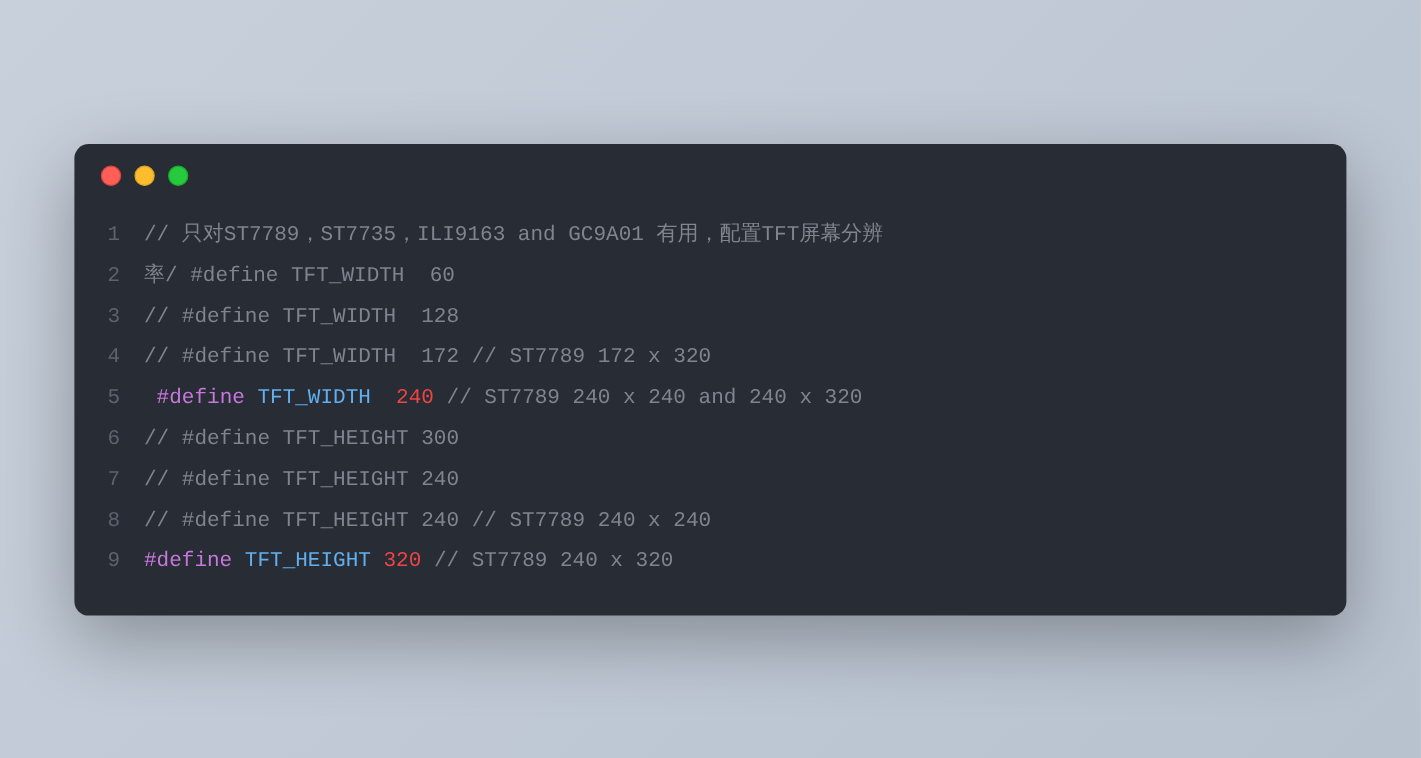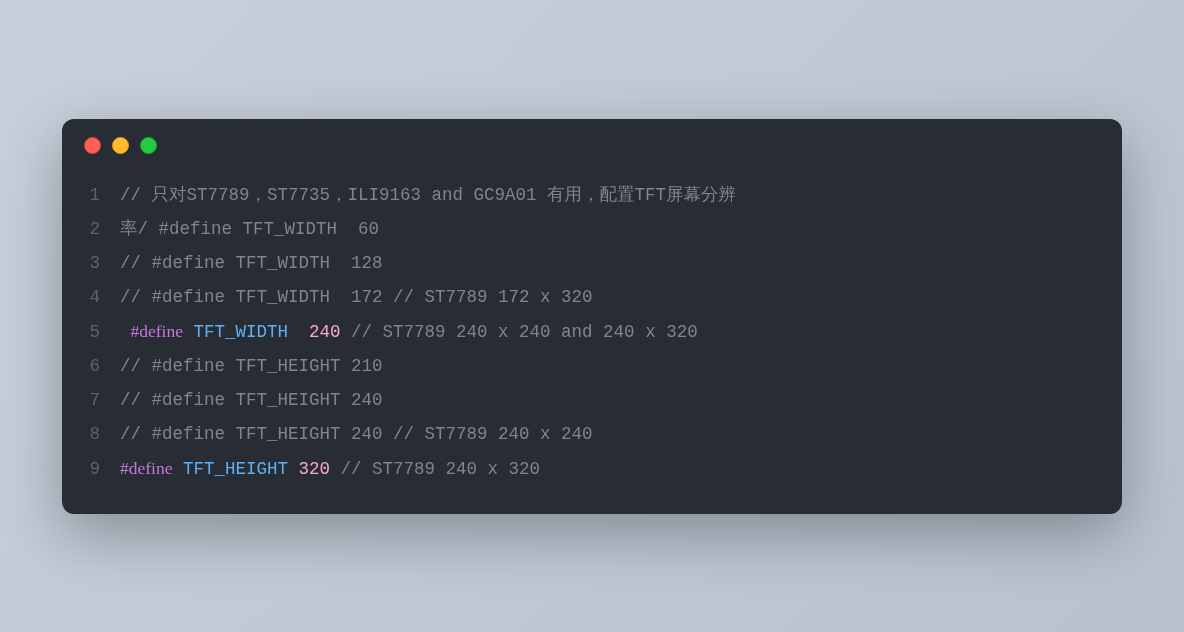--- a/index.html
+++ b/index.html
@@ -54,37 +54,37 @@
       color: #5c6370;
       padding-right: 20px;
       flex-shrink: 0;
       user-select: none;
     }
     .content {
       flex: 1;
       padding-right: 24px;
     }
     .comment { color: #7f848e; }
-    .keyword { color: #c678dd; font-family: Liberation Serif, serif; }
+    .keyword { color: #c678dd; }
     .macro-name { color: #61afef; }
-    .number { color: #f9a8d4; }
+    .number { color: #ef4444; }
   </style>
 </head>
 <body>
 
 <div class="window">
   <div class="titlebar">
     <div class="dot dot-red"></div>
     <div class="dot dot-yellow"></div>
     <div class="dot dot-green"></div>
   </div>
   <div class="code-area" id="code-area">
       <div class="line"><span class="lineno">1</span><span class="content"><span class="comment">// 只对ST7789，ST7735，ILI9163 and GC9A01 有用，配置TFT屏幕分辨</span></span></div>
       <div class="line"><span class="lineno">2</span><span class="content"><span class="comment">率/ #define TFT_WIDTH  60</span></span></div>
       <div class="line"><span class="lineno">3</span><span class="content"><span class="comment">// #define TFT_WIDTH  128</span></span></div>
       <div class="line"><span class="lineno">4</span><span class="content"><span class="comment">// #define TFT_WIDTH  172 // ST7789 172 x 320</span></span></div>
       <div class="line"><span class="lineno">5</span><span class="content"><span> </span><span class="keyword">#define</span><span> </span><span class="macro-name">TFT_WIDTH</span><span>  </span><span class="number">240</span><span> </span><span class="comment">// ST7789 240 x 240 and 240 x 320</span></span></div>
-      <div class="line"><span class="lineno">6</span><span class="content"><span class="comment">// #define TFT_HEIGHT 210</span></span></div>
+      <div class="line"><span class="lineno">6</span><span class="content"><span class="comment">// #define TFT_HEIGHT 300</span></span></div>
       <div class="line"><span class="lineno">7</span><span class="content"><span class="comment">// #define TFT_HEIGHT 240</span></span></div>
       <div class="line"><span class="lineno">8</span><span class="content"><span class="comment">// #define TFT_HEIGHT 240 // ST7789 240 x 240</span></span></div>
       <div class="line"><span class="lineno">9</span><span class="content"><span class="keyword">#define</span><span> </span><span class="macro-name">TFT_HEIGHT</span><span> </span><span class="number">320</span><span> </span><span class="comment">// ST7789 240 x 320</span></span></div>
     </div>
 </div>
 
 </body></html>

